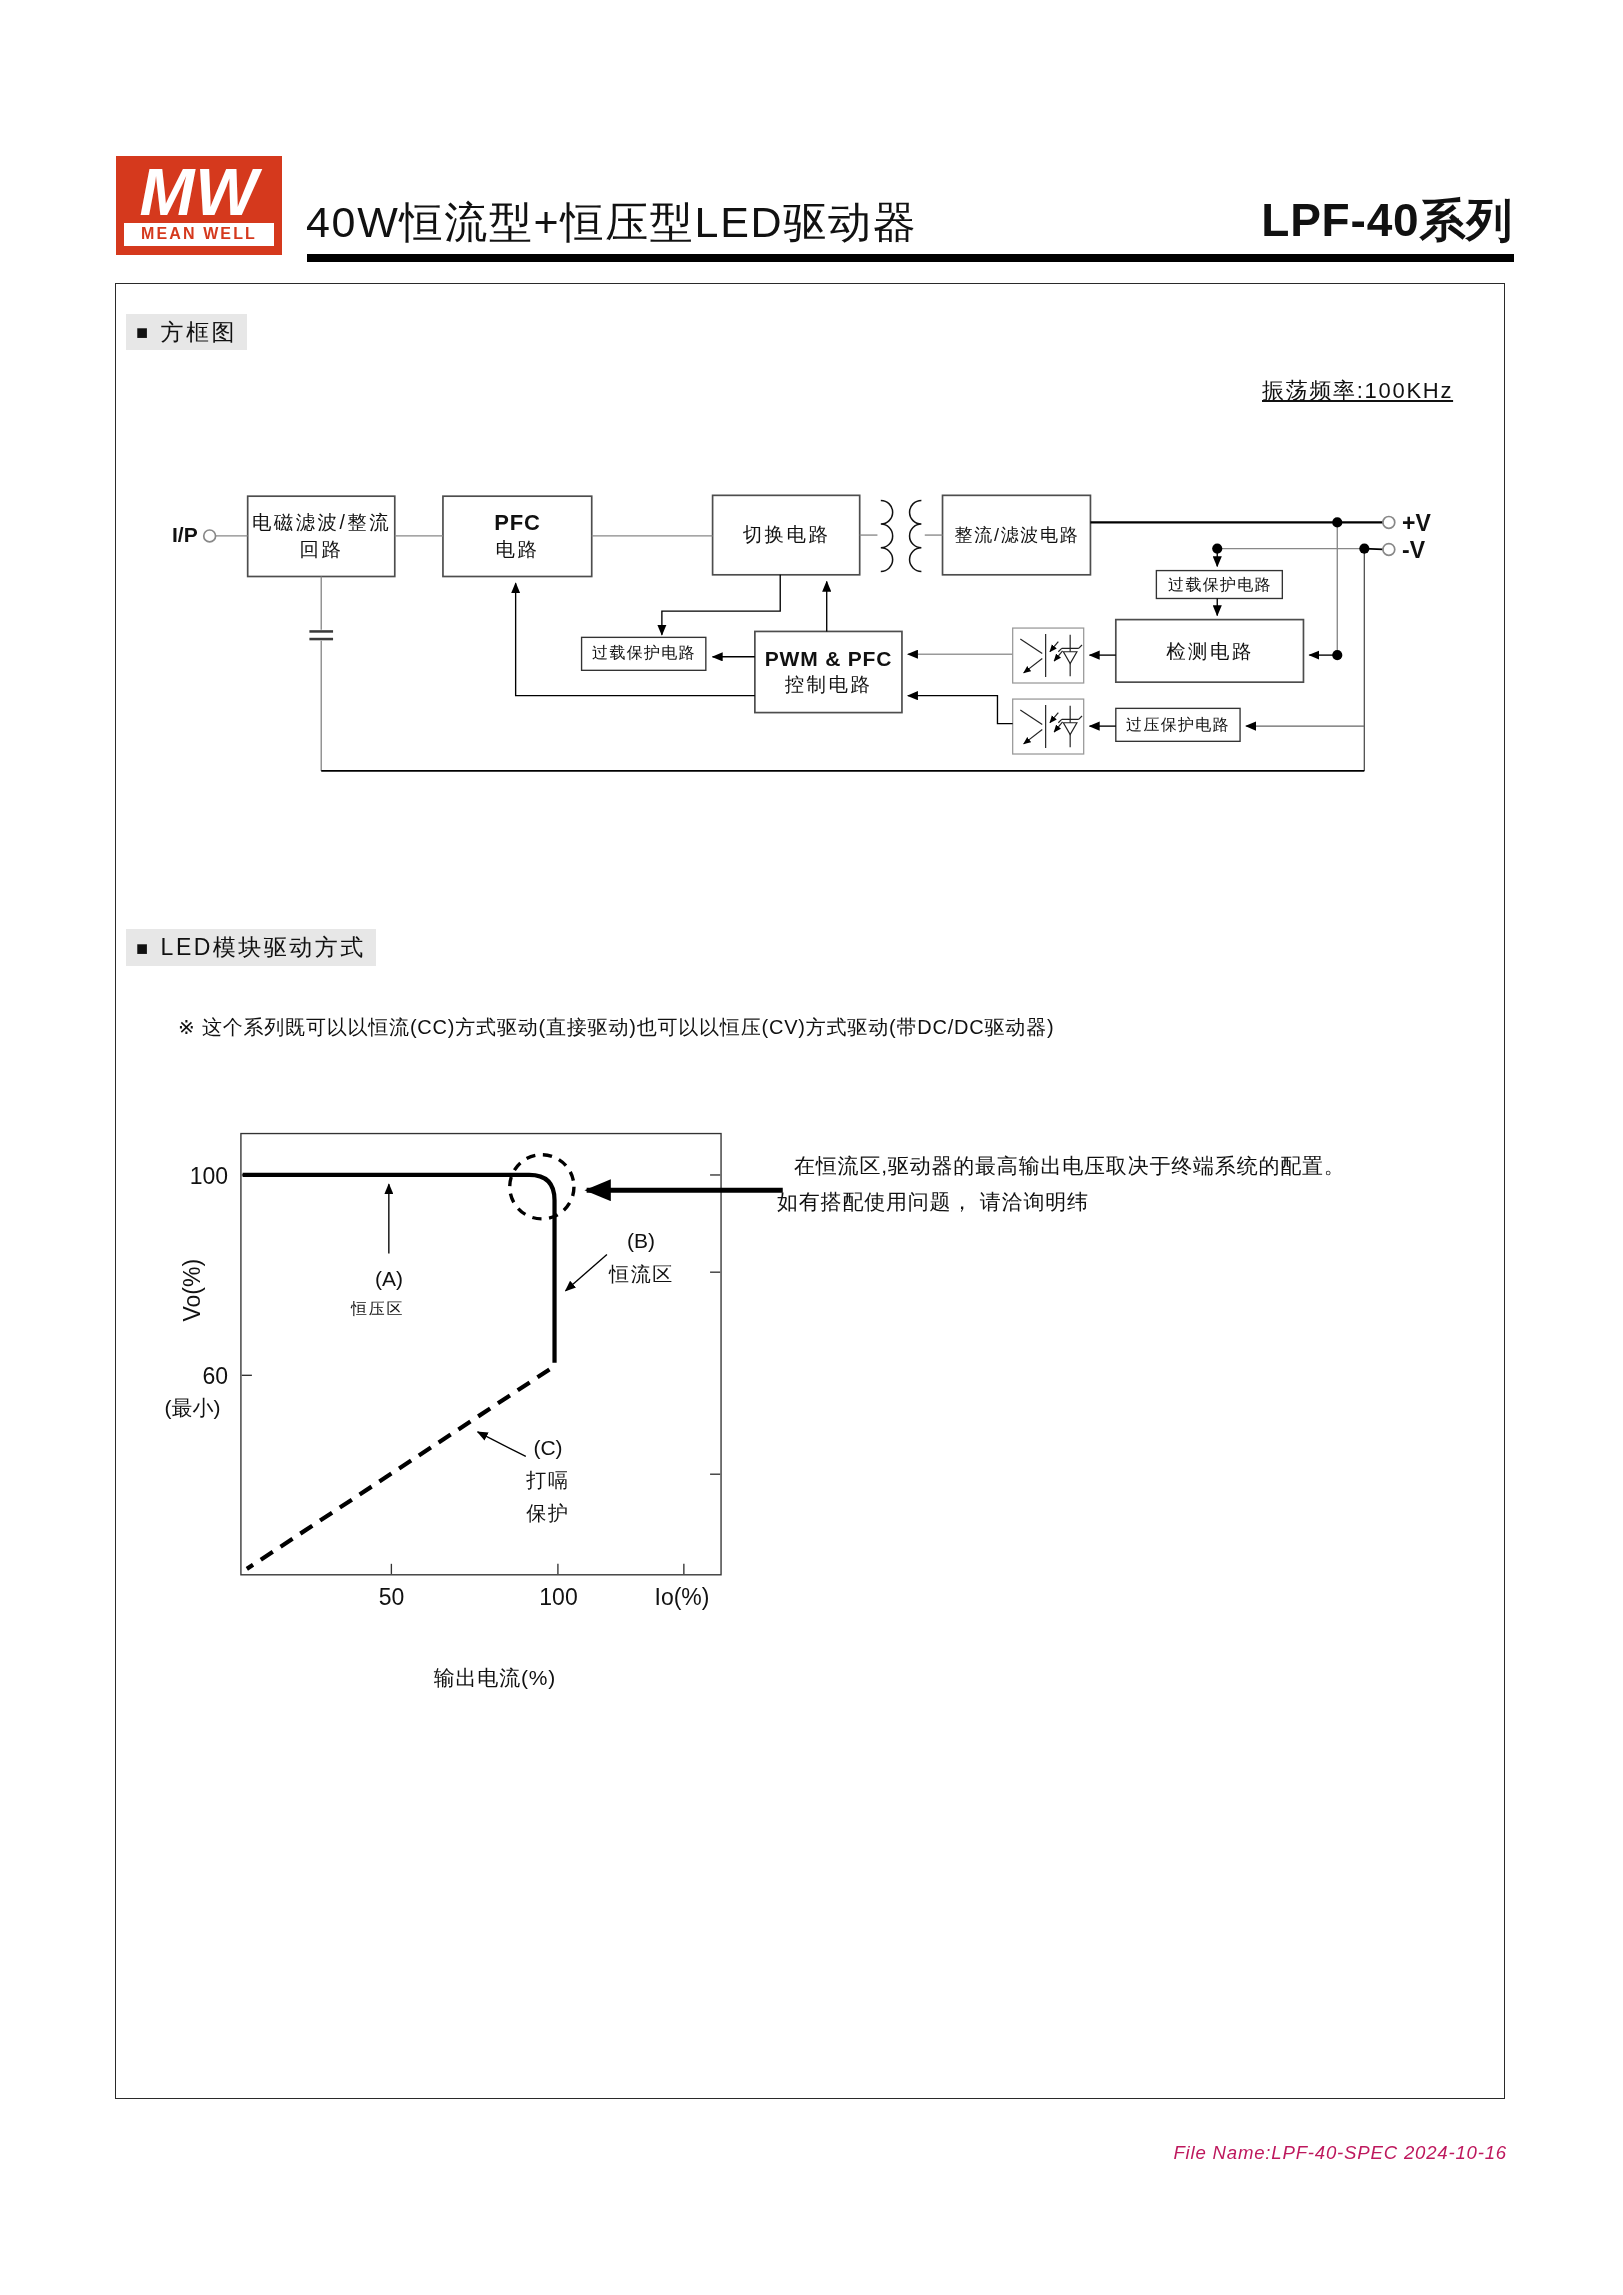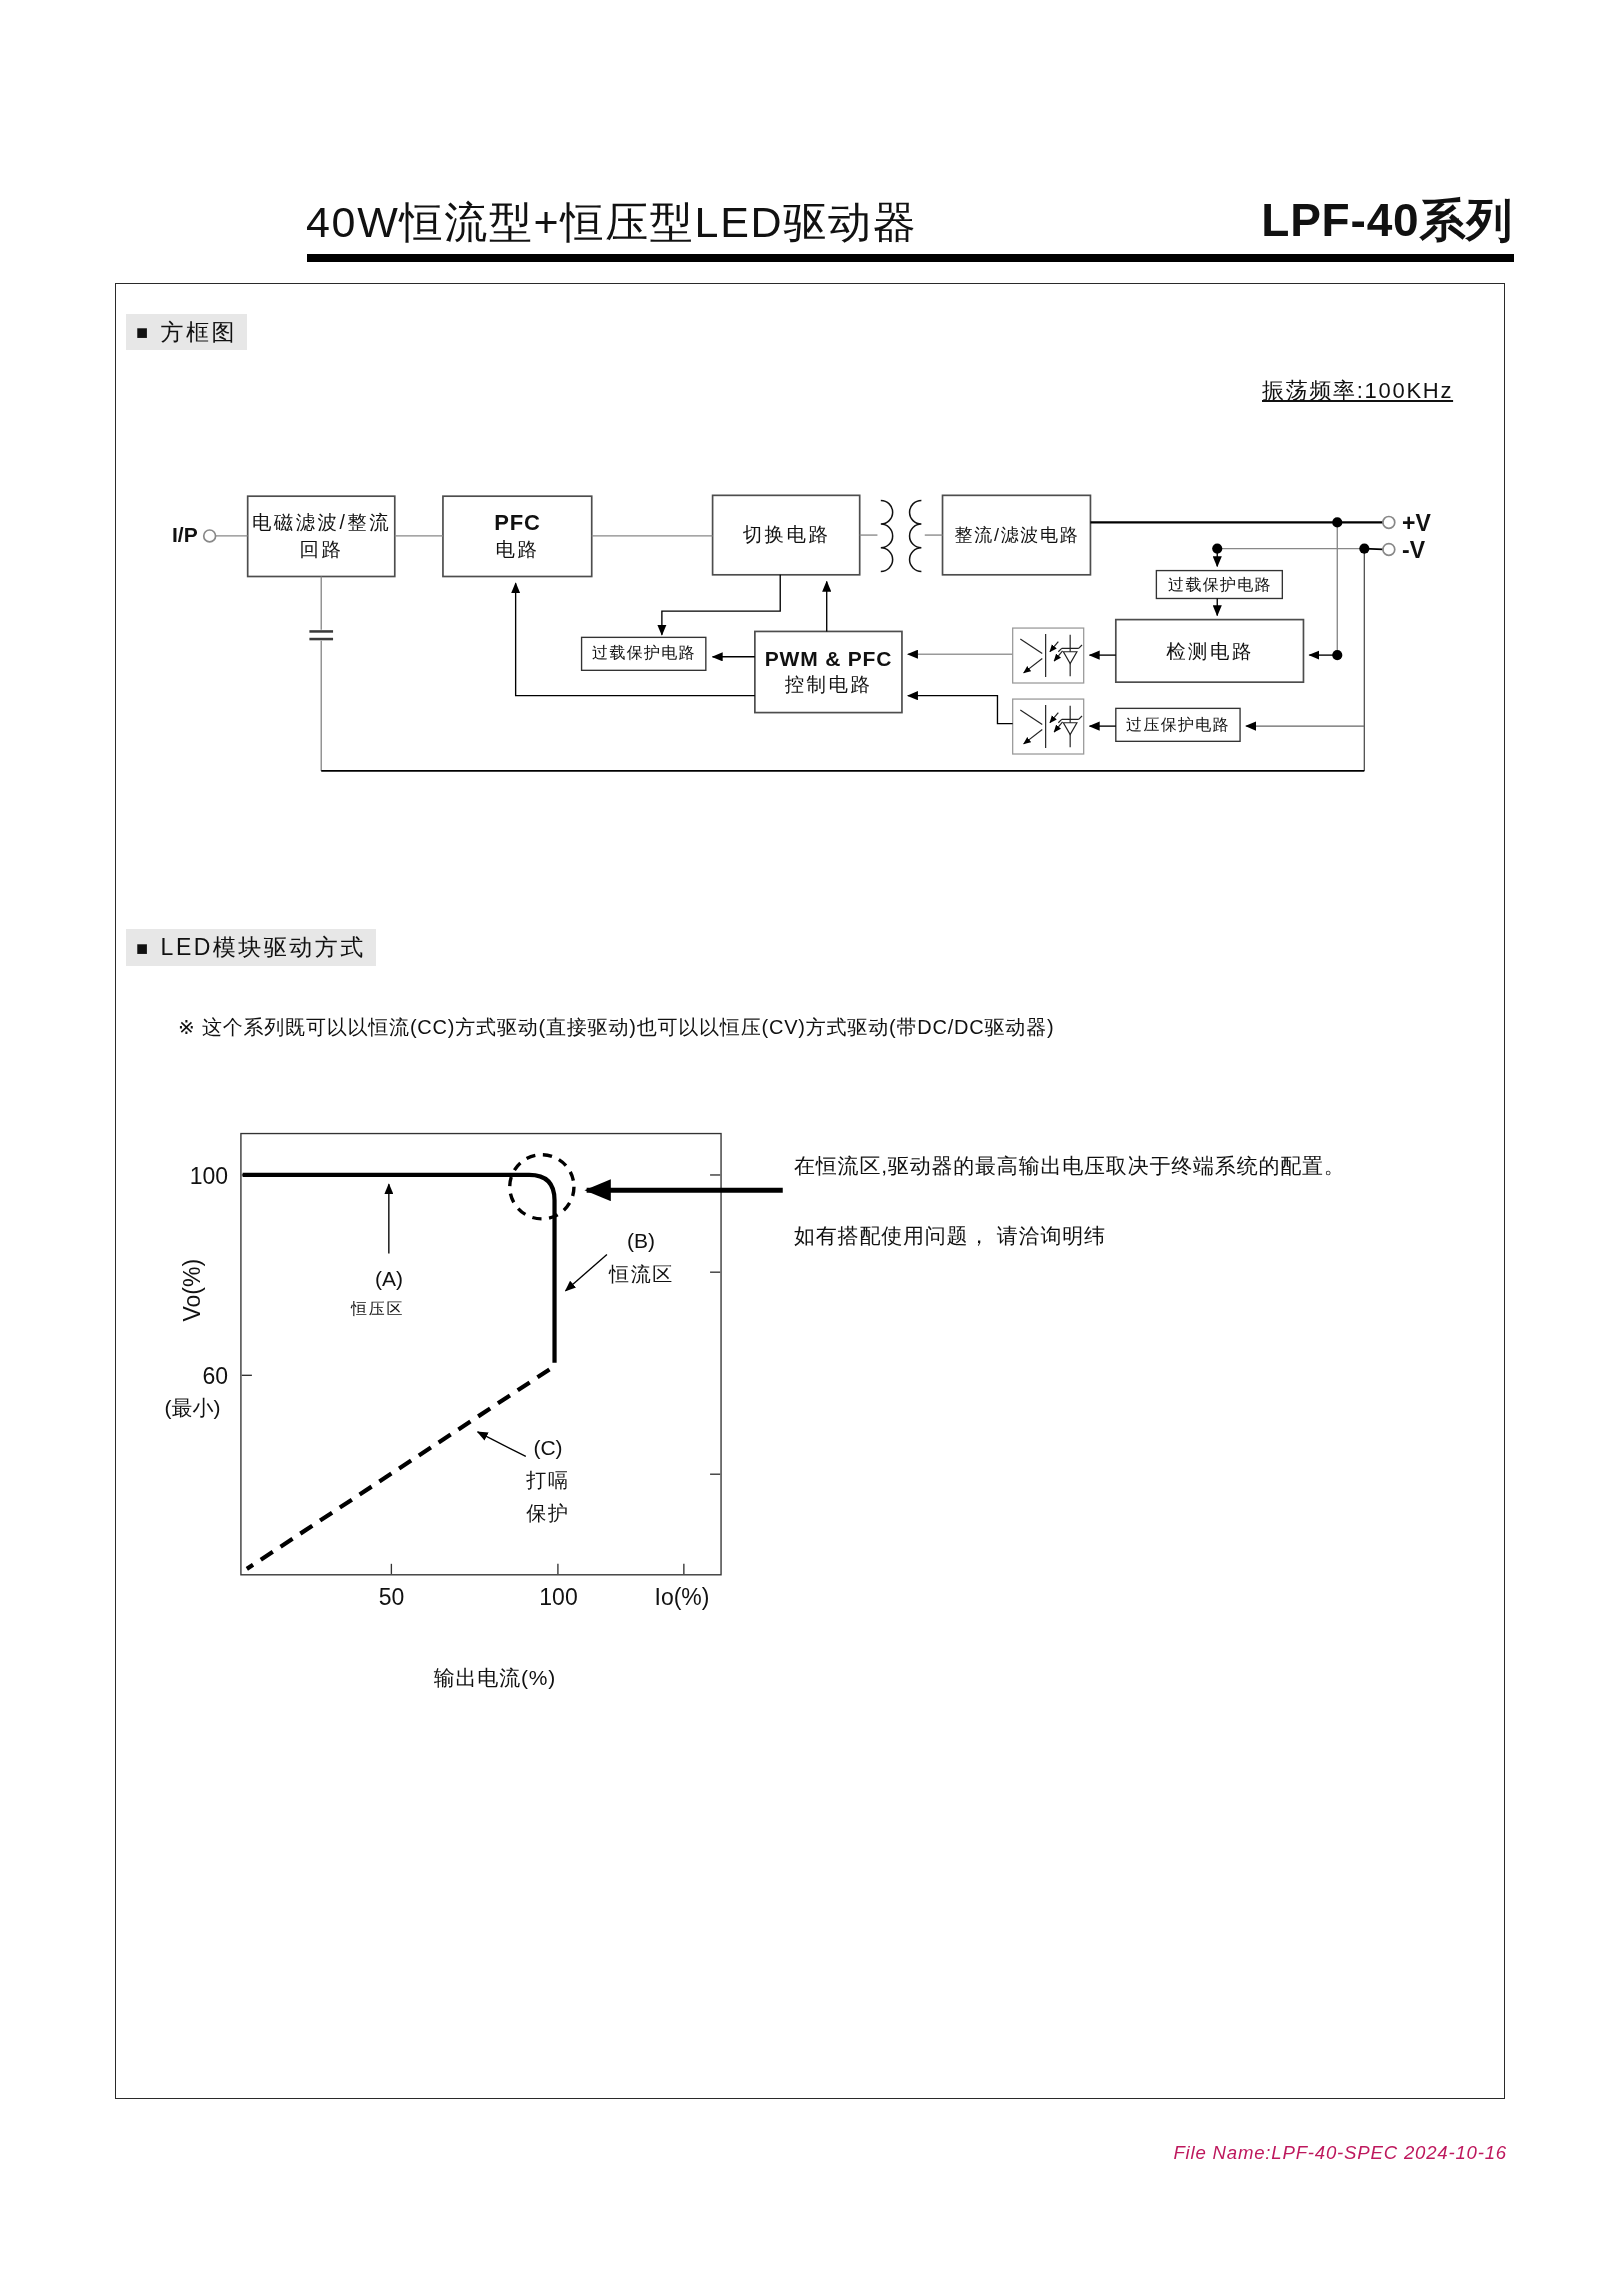--- a/index.html
+++ b/index.html
@@ -164,20 +164,26 @@
       <line x1="650" y1="1620" x2="292" y2="1856" stroke="#000" stroke-width="5" stroke-dasharray="17 11"></line>
       <circle cx="641" cy="1404" r="38" fill="none" stroke="#000" stroke-width="4" stroke-dasharray="11 9"></circle>
 
       <line x1="926" y1="1408" x2="694" y2="1408" stroke="#000" stroke-width="6" marker-end="url(#ahb)"></line>
       <line x1="460" y1="1483" x2="460" y2="1401" stroke="#000" stroke-width="1.6" marker-end="url(#ahs)"></line>
       <line x1="718" y1="1484" x2="669" y2="1527" stroke="#000" stroke-width="1.6" marker-end="url(#ahs)"></line>
       <line x1="622" y1="1723" x2="565" y2="1694" stroke="#000" stroke-width="1.6" marker-end="url(#ahs)"></line>
     </g>
   </svg>
 
+  <div class="logo">
+    <div class="logo-mw">MW</div>
+    <div class="logo-band">
+      <span class="logo-brand">MEAN WELL</span>
+    </div>
+  </div>
   <div class="t doc-title">40W恒流型+恒压型LED驱动器</div>
   <div class="t doc-series">LPF-40系列</div>
   <div class="abs title-rule"></div>
   <div class="abs outer-box"></div>
 
   <div class="sec-head" style="left:126px;top:314px;height:36px;">
     <span class="sec-bullet">■</span>
     <span>方框图</span>
   </div>
   <div class="t osc">振荡频率:100KHz</div>
@@ -234,17 +240,17 @@
 
   <div class="t" style="left:355px;top:1267px;width:68px;text-align:center;font-size:21px;">(A)</div>
   <div class="t" style="left:351px;top:1300px;width:85px;text-align:left;font-size:16px;letter-spacing:1.7px;">恒压区</div>
   <div class="t" style="left:607px;top:1229px;width:68px;text-align:center;font-size:21px;">(B)</div>
   <div class="t" style="left:599px;top:1263px;width:85px;text-align:center;font-size:20px;letter-spacing:1.7px;">恒流区</div>
   <div class="t" style="left:514px;top:1436px;width:68px;text-align:center;font-size:21px;">(C)</div>
   <div class="t" style="left:514px;top:1469px;width:68px;text-align:center;font-size:20px;letter-spacing:1.7px;">打嗝</div>
   <div class="t" style="left:514px;top:1502px;width:68px;text-align:center;font-size:20px;letter-spacing:1.7px;">保护</div>
 
   <div class="t ann" style="left:794px;top:1154px;">在恒流区,驱动器的最高输出电压取决于终端系统的配置。</div>
-  <div class="t ann" style="left:794px;top:1190px;margin-top:34px;">如有搭配使用问题， 请洽询明纬</div>
+  <div class="t ann" style="left:777px;top:1190px;">如有搭配使用问题， 请洽询明纬</div>
 
   <div class="t foot">File Name:LPF-40-SPEC  2024-10-16</div>
 </div>
 
 
 </body></html>

